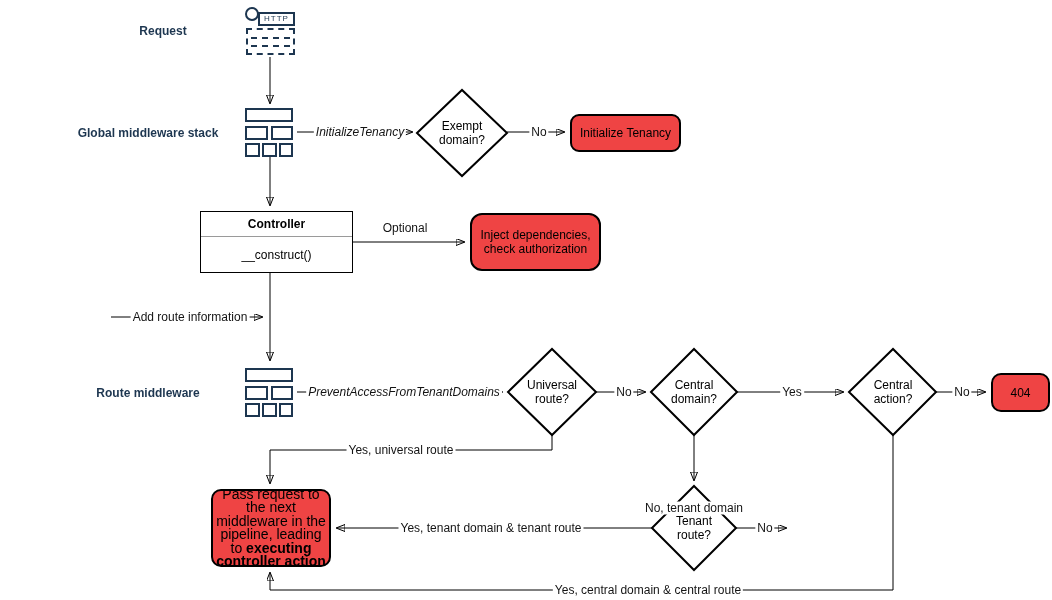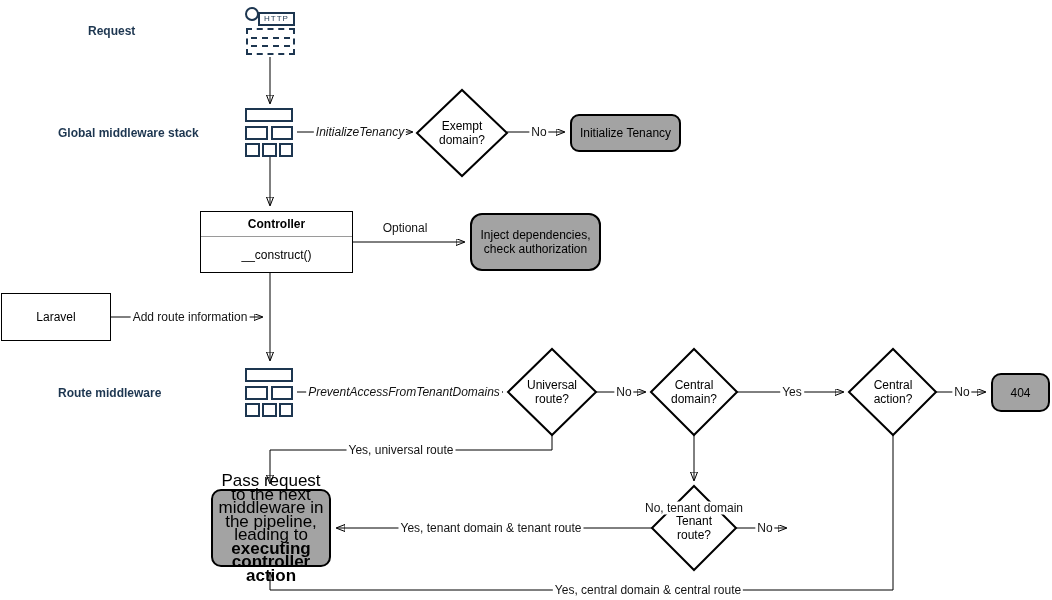--- a/index.html
+++ b/index.html
@@ -13,27 +13,27 @@
     overflow: hidden;
   }
   .canvas svg.wires { position: absolute; left: 0; top: 0; z-index: 1; }
   .wires path { stroke: var(--line); stroke-width: 1; fill: none; }
   .wires polygon { fill: #ffffff; stroke: var(--line); stroke-width: 2; }
 
   
   .sidelabel {
     position: absolute; z-index: 3;
     font-size: 12px; font-weight: bold; color: var(--navy);
-    text-align: left; line-height: 14px;
+    text-align: center; line-height: 14px;
   }
 
   
   .rbox {
     position: absolute; z-index: 2;
-    background: #a3a3a3; border: 2px solid #000;
+    background: #ef4444; border: 2px solid #000;
     display: flex; align-items: center; justify-content: center;
     text-align: center; font-size: 12px; line-height: 14px; color: #000;
   }
 
   
   .pbox {
     position: absolute; z-index: 2;
     background: #ffffff; border: 1px solid #000;
     display: flex; align-items: center; justify-content: center;
     font-size: 12px; color: #000;
@@ -162,30 +162,27 @@
     <div class="uml-head">Controller</div>
     <div class="uml-body">
       <span>__construct()</span>
     </div>
   </div>
 
   <div class="rbox" style="left:470px; top:213px; width:131px; height:58px; border-radius:12px; padding:0 6px;">
     <span>Inject dependencies, check authorization</span>
   </div>
 
-  <div class="pbox" style="left:1px; top:293px; width:110px; height:48px;">
-    <span>Laravel</span>
-  </div>
 
   <div class="rbox" style="left:991px; top:373px; width:59px; height:39px; border-radius:10px;">
     <span>404</span>
   </div>
 
 
-  <div class="rbox" style="left:211px; top:489px; width:120px; height:78px; border-radius:10px; font-size:17px; line-height:13.5px; padding:2px;">
+  <div class="rbox" style="left:211px; top:489px; width:120px; height:78px; border-radius:10px; font-size:14px; line-height:13.5px; padding:2px;">
     <span><span>Pass request to the next middleware in the pipeline, leading to </span><b>executing controller action</b></span>
   </div>
 
   <div class="dlabel" style="left:462px; top:133px; width:70px;">Exempt domain?</div>
   <div class="dlabel" style="left:552px; top:392px; width:70px;">Universal route?</div>
   <div class="dlabel" style="left:694px; top:392px; width:60px;">Central domain?</div>
   <div class="dlabel" style="left:893px; top:392px; width:58px;">Central action?</div>
   <div class="dlabel" style="left:694px; top:528px; width:54px;">Tenant route?</div>
 
   <div class="elabel it" style="left:360px; top:132px;">InitializeTenancy</div>

